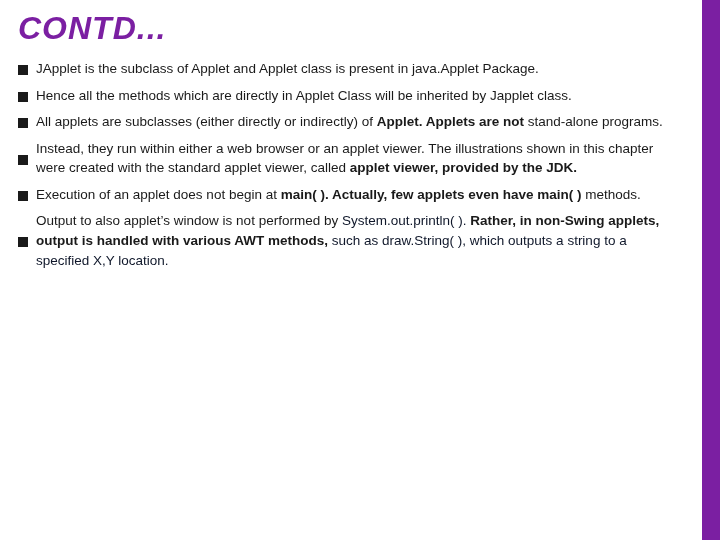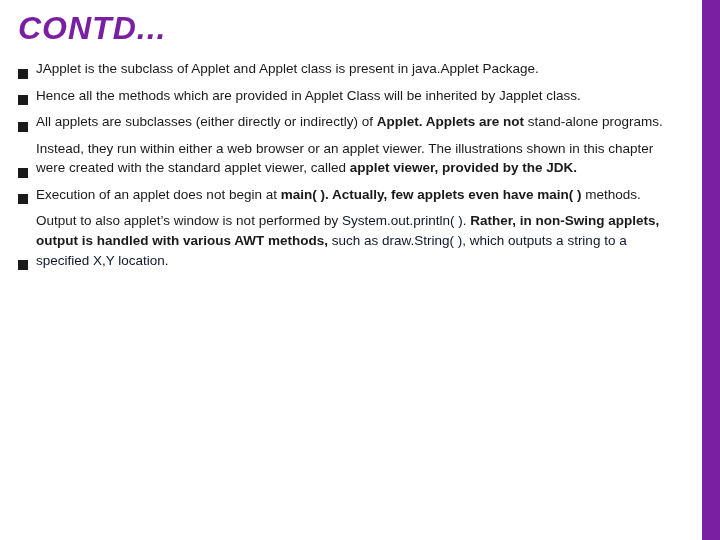--- a/index.html
+++ b/index.html
@@ -44,21 +44,21 @@
     }
 
     .bullet-list {
       list-style: none;
       padding: 0;
       margin: 0;
     }
 
     .bullet-list li {
       display: flex;
-      align-items: flex-end;
+      align-items: center;
       margin-bottom: 7px;
       line-height: 1.45;
       padding-right: 22px;
     }
 
     .bullet-square {
       display: inline-block;
       width: 10px;
       height: 10px;
       background: #1a1a1a;
@@ -87,21 +87,21 @@
 
   <div class="title">CONTD...</div>
 
   <ul class="bullet-list">
   <li>
         <span class="bullet-square"></span>
         <span class="text-content"><span>JApplet is the subclass of Applet and Applet class is present in java.Applet Package.</span></span>
       </li>
       <li>
         <span class="bullet-square"></span>
-        <span class="text-content"><span>Hence all the methods which are provided in Applet Class will be inherited by Japplet class.</span></span>
+        <span class="text-content"><span>Hence all the methods which are directly in Applet Class will be inherited by Japplet class.</span></span>
       </li>
       <li>
         <span class="bullet-square"></span>
         <span class="text-content"><span>All applets are subclasses (either directly or indirectly) of </span><span class="bold">Applet. Applets are not</span><span> stand-alone programs.</span></span>
       </li>
       <li>
         <span class="bullet-square"></span>
         <span class="text-content"><span>Instead, they run within either a web browser or an applet viewer. The illustrations shown in this chapter were created with the standard applet viewer, called </span><span class="bold">applet viewer, provided by the JDK.</span></span>
       </li>
       <li>

